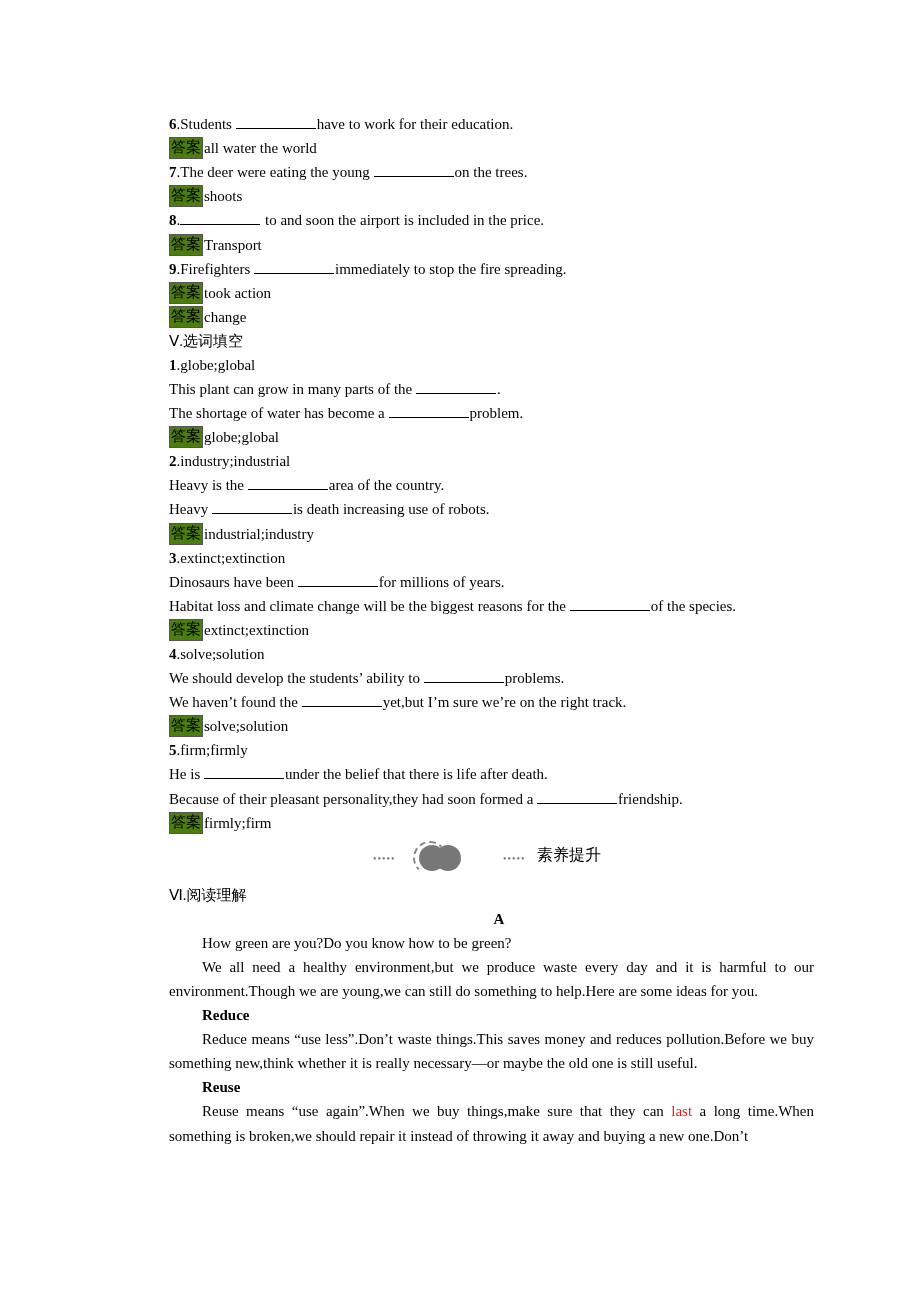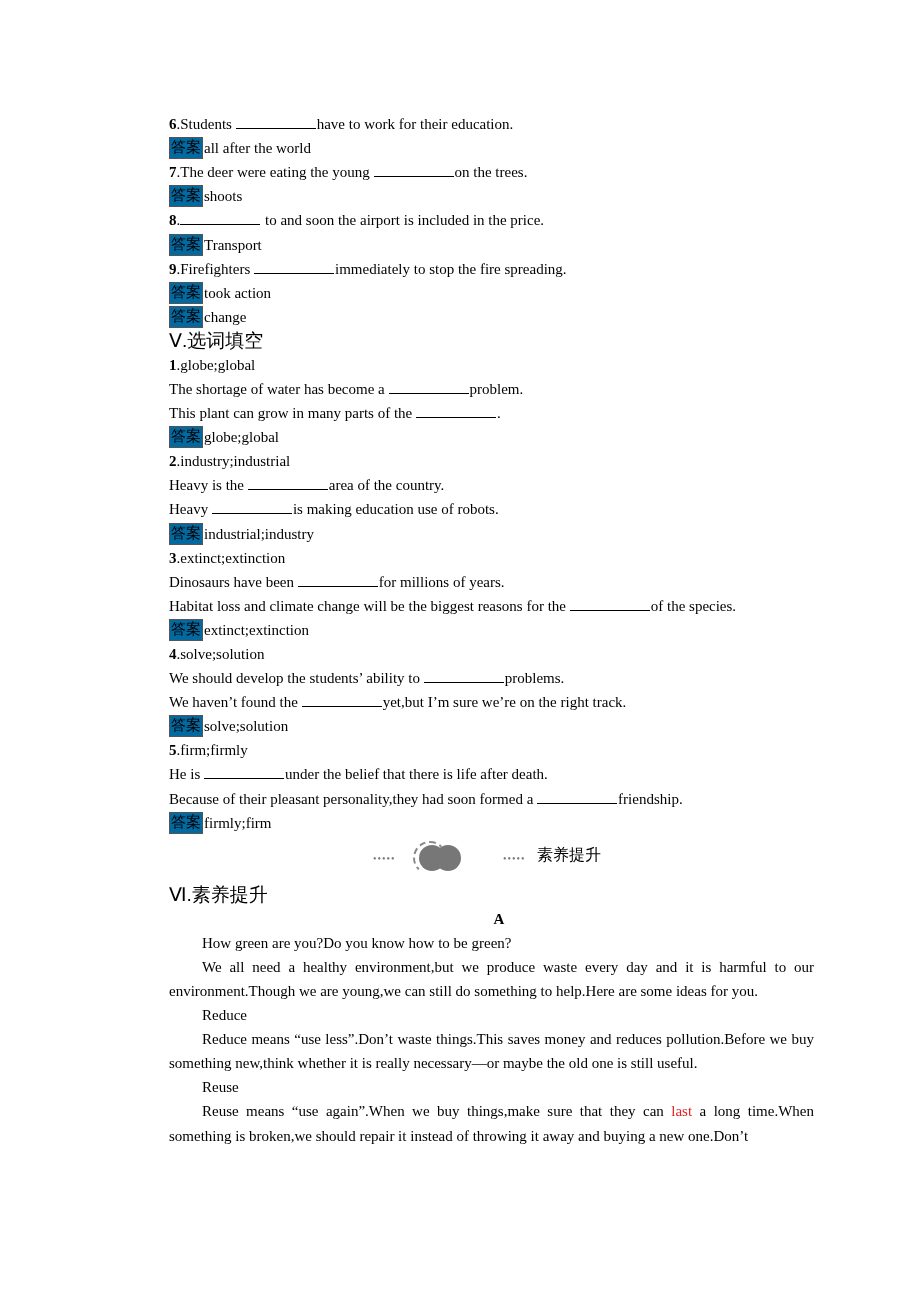--- a/index.html
+++ b/index.html
@@ -7,49 +7,49 @@
       width: 920px; height: 1302px; position: relative; overflow: hidden;
       font-family: "Liberation Serif", "DejaVu Serif", serif;
       color: #000; font-size: 15px;
     }
     .page { position: absolute; left: 131px; top: 112px; width: 660px; margin-left: 38px; }
     .line { height: 24.1px; line-height: 24px; white-space: nowrap; }
     .num { font-weight: bold; }
     .blank { display: inline-block; width: 80px; border-bottom: 1px solid #000; height: 14px; vertical-align: baseline; margin-right: 1px; }
     .ans-tag {
       display: inline-block; box-sizing: border-box; height: 22px; line-height: 18px;
-      padding: 0 1px; border: 1px solid #555; background: #0369a1;
+      padding: 0 1px; border: 1px solid #555; background: #4d7c0f;
       font-family: "DejaVu Sans", sans-serif; font-size: 15px; vertical-align: middle;
       margin-right: 1px;
       text-align: center;
     }
     .ans-line { display: flex; align-items: center; }
-    .section-title { font-family: Liberation Sans, sans-serif; font-size: 19px; height: 24px; line-height: 24px; }
+    .section-title { font-family: Liberation Serif, serif; font-size: 15px; height: 24px; line-height: 24px; }
     .divider { position: relative; height: 48px; }
     .dots { position: absolute; top: 18px; font-size: 10px; color: #777; letter-spacing: 1px; }
     .emblem { position: absolute; left: 244px; top: 6px; width: 50px; height: 30px; }
     .emblem .c1, .emblem .c2 { position: absolute; top: 4px; width: 26px; height: 26px; border-radius: 50%; background: #777; }
     .emblem .c1 { left: 6px; } .emblem .c2 { left: 22px; }
     .emblem .arc { position: absolute; left: 0; top: 0; width: 30px; height: 30px; border-radius: 50%; border: 2px dashed #888; border-right-color: transparent; border-bottom-color: transparent; }
     .div-title { position: absolute; left: 368px; top: 10px; font-family: "DejaVu Sans", sans-serif; font-size: 16px; }
     .center-bold { text-align: center; font-weight: bold; }
     .para { text-indent: 33px; line-height: 24.1px; width: 645px; text-align: justify; }
-    .sub { padding-left: 33px; font-weight: normal; }
+    .sub { padding-left: 33px; font-weight: bold; }
     .red-link { color: #e02020; }
   </style>
 </head>
 <body>
 
 <div class="page">
 
   <div>
     <div class="line"><span class="num">6</span>.<span>Students </span><span class="blank"></span><span>have to work for their education.</span></div>
     <div class="line ans-line">
         <span class="ans-tag">答案</span>
-        <span>all after the world</span>
+        <span>all water the world</span>
       </div>
 
     <div class="line"><span class="num">7</span>.<span>The deer were eating the young </span><span class="blank"></span><span>on the trees.</span></div>
     <div class="line ans-line">
         <span class="ans-tag">答案</span>
         <span>shoots</span>
       </div>
 
     <div class="line"><span class="num">8</span>.<span class="blank"></span><span> to and soon the airport is included in the price.</span></div>
     <div class="line ans-line">
@@ -66,32 +66,32 @@
     <div class="line ans-line">
         <span class="ans-tag">答案</span>
         <span>change</span>
       </div>
   </div>
 
   <div class="section-title">Ⅴ.选词填空</div>
 
   <div>
     <div class="line"><span class="num">1</span>.<span>globe;global</span></div>
+    <div class="line"><span>This plant can grow in many parts of the </span><span class="blank"></span><span>.</span></div>
     <div class="line"><span>The shortage of water has become a </span><span class="blank"></span><span>problem.</span></div>
-    <div class="line"><span>This plant can grow in many parts of the </span><span class="blank"></span><span>.</span></div>
     <div class="line ans-line">
         <span class="ans-tag">答案</span>
         <span>globe;global</span>
       </div>
   </div>
 
   <div>
     <div class="line"><span class="num">2</span>.<span>industry;industrial</span></div>
     <div class="line"><span>Heavy is the </span><span class="blank"></span><span>area of the country.</span></div>
-    <div class="line"><span>Heavy </span><span class="blank"></span><span>is making education use of robots.</span></div>
+    <div class="line"><span>Heavy </span><span class="blank"></span><span>is death increasing use of robots.</span></div>
     <div class="line ans-line">
         <span class="ans-tag">答案</span>
         <span>industrial;industry</span>
       </div>
   </div>
 
   <div>
     <div class="line"><span class="num">3</span>.<span>extinct;extinction</span></div>
     <div class="line"><span>Dinosaurs have been </span><span class="blank"></span><span>for millions of years.</span></div>
     <div class="line"><span>Habitat loss and climate change will be the biggest reasons for the </span><span class="blank"></span><span>of the species.</span></div>
@@ -125,21 +125,21 @@
     <span class="dots" style="left:204px;">•••••</span>
     <div class="emblem">
       <div class="arc"></div>
       <div class="c1"></div>
       <div class="c2"></div>
     </div>
     <span class="dots" style="left:334px;">•••••</span>
     <span class="div-title">素养提升</span>
   </div>
 
-  <div class="section-title">Ⅵ.素养提升</div>
+  <div class="section-title">Ⅵ.阅读理解</div>
   <div class="line center-bold">A</div>
   <div class="para">How green are you?Do you know how to be green?</div>
   <div class="para">We all need a healthy environment,but we produce waste every day and it is harmful to our environment.Though we are young,we can still do something to help.Here are some ideas for you.</div>
   <div class="line sub">Reduce</div>
   <div class="para">Reduce means “use less”.Don’t waste things.This saves money and reduces pollution.Before we buy something new,think whether it is really necessary—or maybe the old one is still useful.</div>
   <div class="line sub">Reuse</div>
   <div class="para"><span>Reuse means “use again”.When we buy things,make sure that they can </span><span class="red-link">last</span><span> a long time.When something is broken,we should repair it instead of throwing it away and buying a new one.Don’t</span></div>
 </div>
 
 </body></html>

